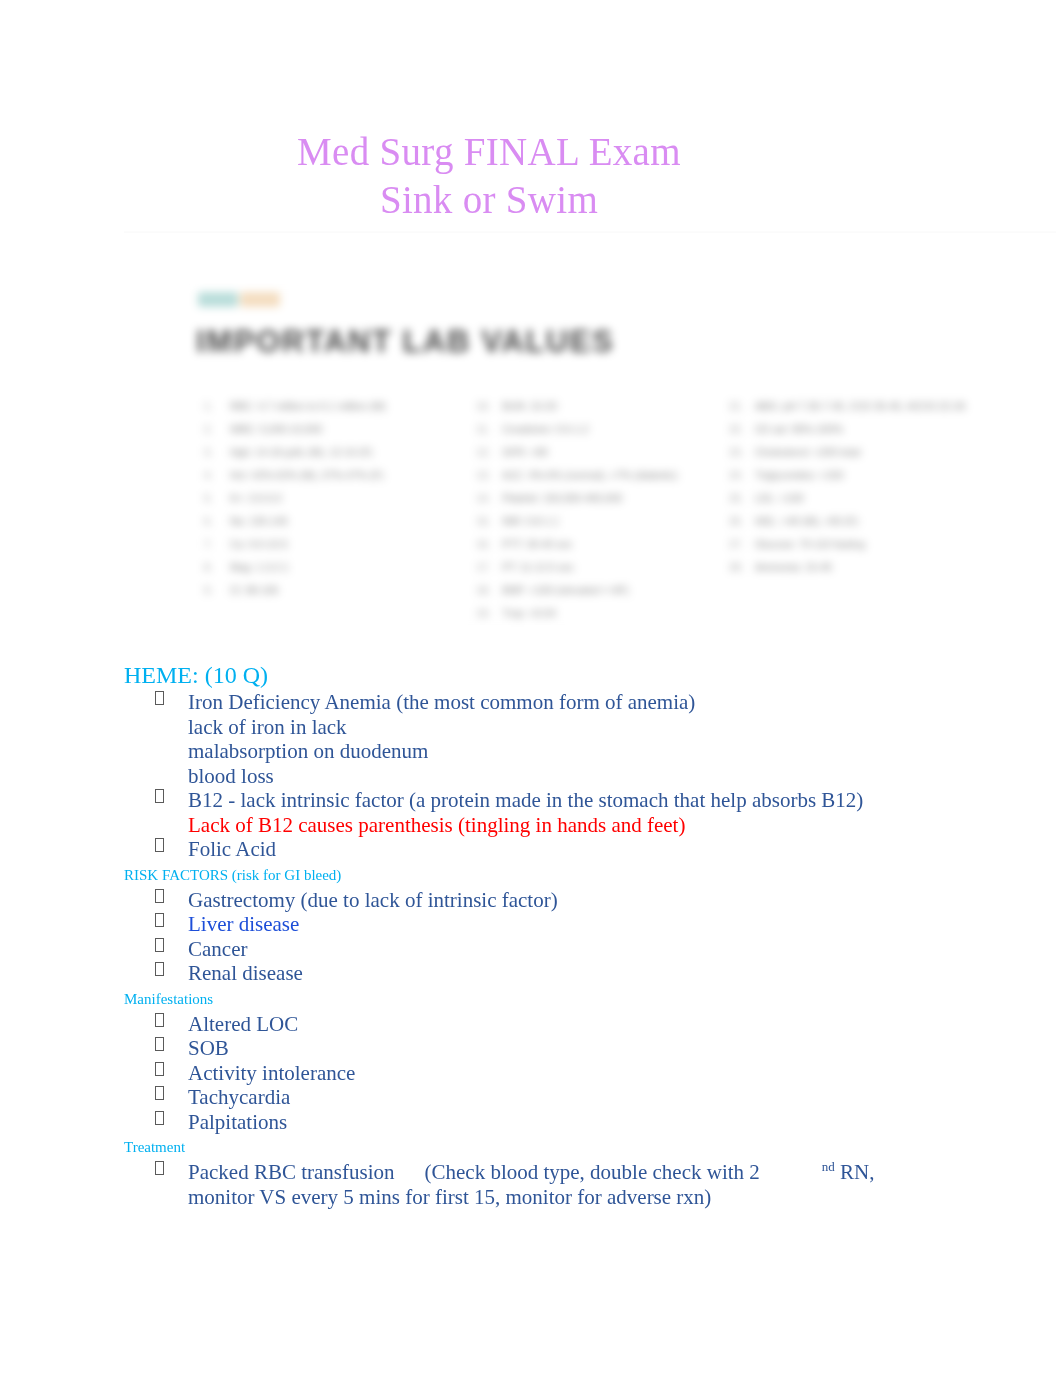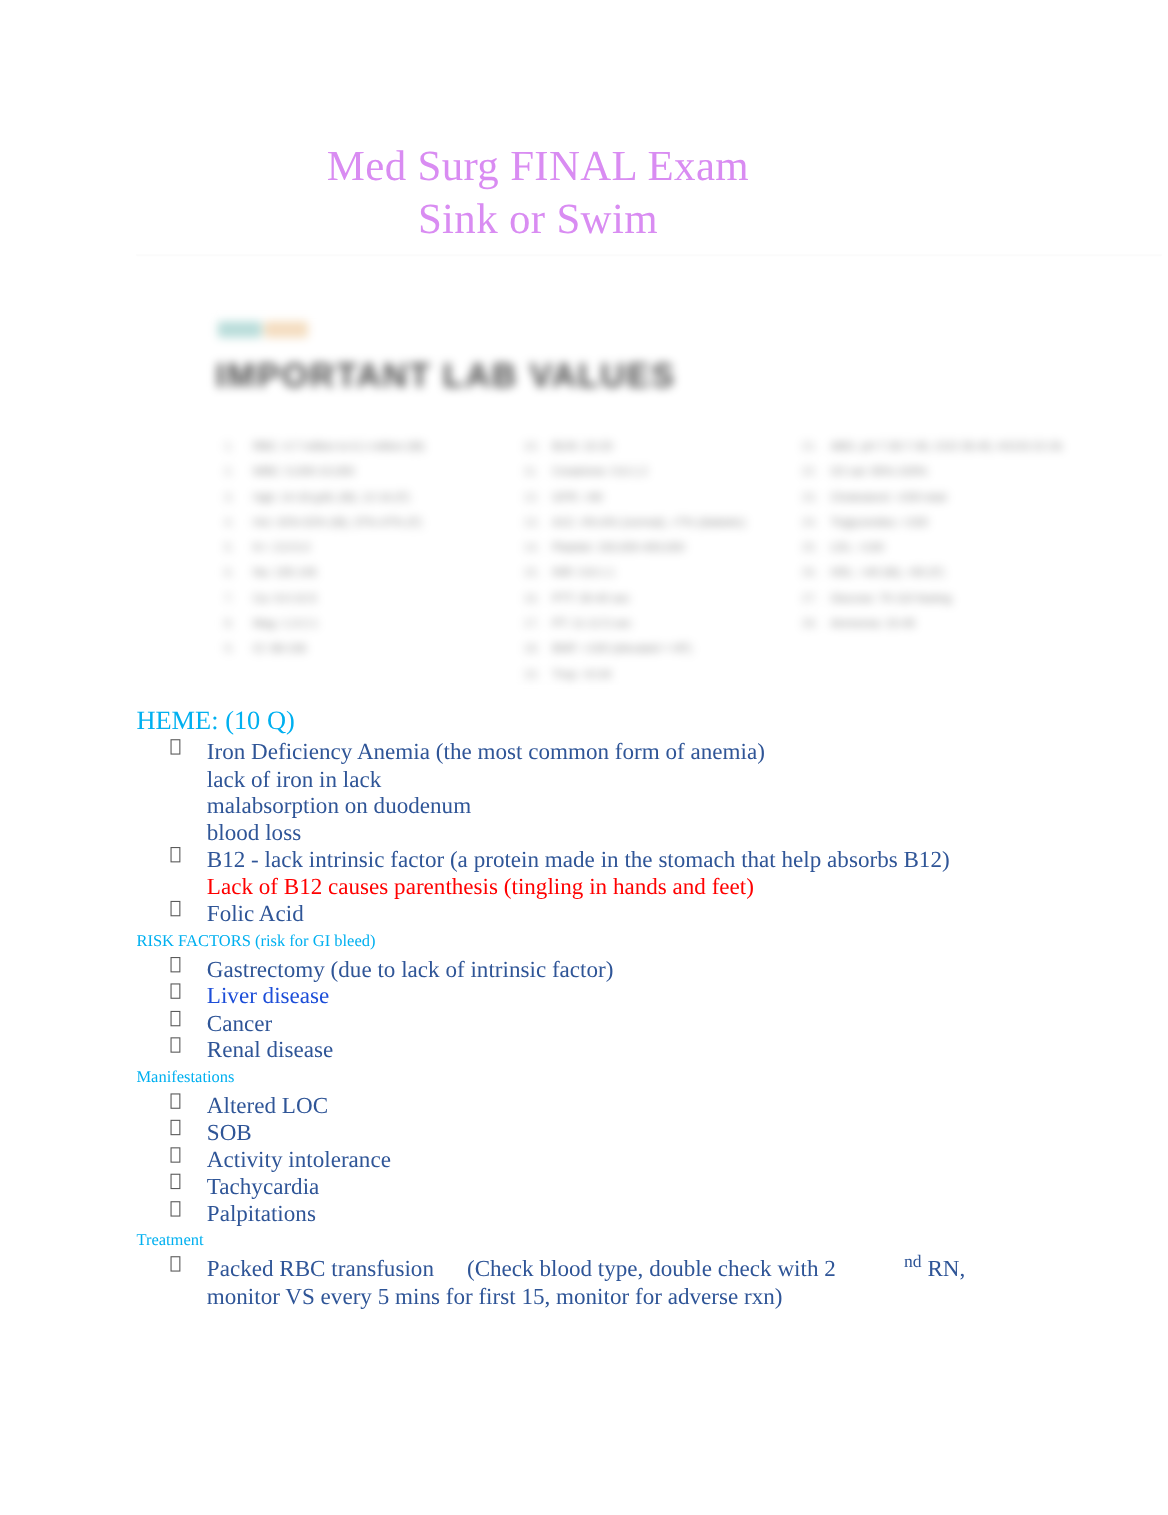--- a/index.html
+++ b/index.html
@@ -116,21 +116,21 @@
     width: 26px;
     flex: 0 0 26px;
     color: #a3a3a3;
   }
   .fig-item .txt { color: #8a8a8a; }
 
   
   .content {
     position: absolute;
     left: 124px;
-    top: 641px;
+    top: 660px;
     width: 800px;
   }
 
   .section-heading {
     font-family: "Liberation Serif", "DejaVu Serif", serif;
     font-size: 24px;
     line-height: 30px;
     margin: 0;
     padding: 0;
     white-space: pre-wrap;
@@ -165,21 +165,21 @@
   }
   .li-text { display: block; }
   .sub-line {
     display: block;
     font-size: 21px;
     line-height: 24.5px;
   }
   .wrap-line { display: block; }
 
   sup.ord {
-    font-size: 16px;
+    font-size: 13px;
     vertical-align: super;
     line-height: 0;
   }
   .gap-before-tab { display: inline-block; width: 30px; }
   .gap-sup { display: inline-block; width: 62px; }
 </style>
 </head>
 <body>
 
 <div class="page">

